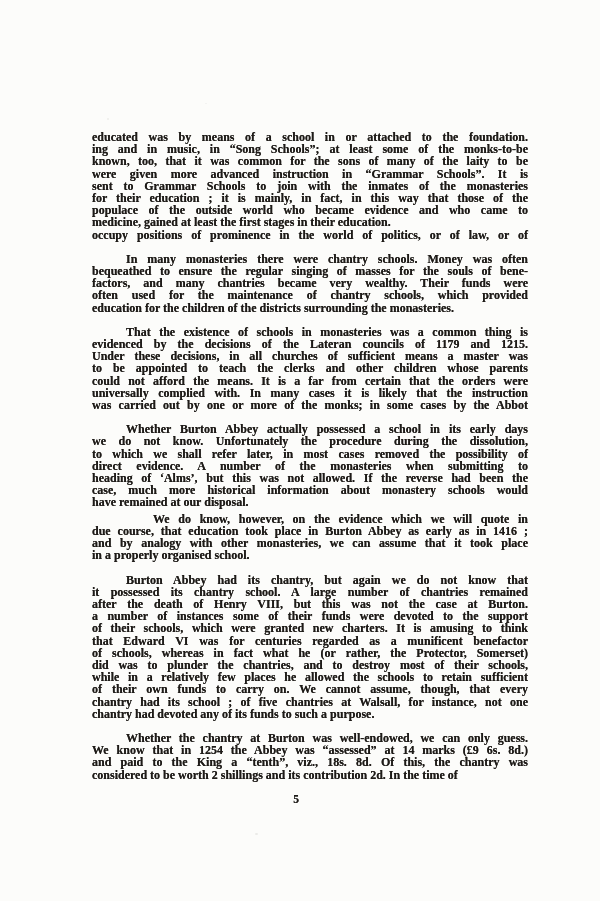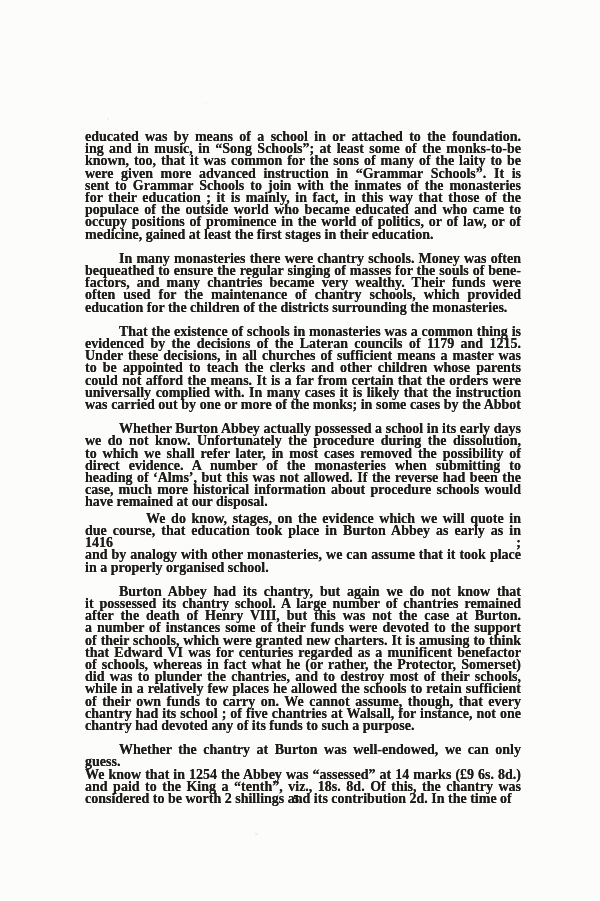--- a/index.html
+++ b/index.html
@@ -14,27 +14,27 @@
     background: #fcfcfa;
     overflow: hidden;
   }
   .scan-page {
     position: absolute;
     inset: 0;
     background: #fcfcfa;
   }
   .text-block {
     position: absolute;
-    left: 85px;
+    left: 92px;
     top: 131px;
     width: 436px;
     color: #1e1b18;
     font-family: "Liberation Serif", serif;
     font-weight: bold;
-    font-size: 14px;
+    font-size: 12px;
     line-height: 12.2px;
     text-shadow: 0 0 0.35px rgba(25, 22, 18, 0.85);
   }
   .para {
     margin: 0;
     padding: 0;
   }
   .para + .para {
     margin-top: 4px;
   }
@@ -83,23 +83,23 @@
   <div class="speck s3"></div>
 
   <div class="text-block">
       <div class="para none">
         <div class="line first">educated was by means of a school in or attached to the foundation.</div>
         <div class="line">ing and in music, in “Song Schools”; at least some of the monks-to-be</div>
         <div class="line">known, too, that it was common for the sons of many of the laity to be</div>
         <div class="line">were given more advanced instruction in “Grammar Schools”. It is</div>
         <div class="line">sent to Grammar Schools to join with the inmates of the monasteries</div>
         <div class="line">for their education ; it is mainly, in fact, in this way that those of the</div>
-        <div class="line">populace of the outside world who became educated and who came to</div>
+        <div class="line">populace of the outside world who became evidence and who came to</div>
+        <div class="line last">medicine, gained at least the first stages in their education.</div>
         <div class="line">occupy positions of prominence in the world of politics, or of law, or of</div>
-        <div class="line last">medicine, gained at least the first stages in their education.</div>
       </div>
       <div class="para normal">
         <div class="line first">In many monasteries there were chantry schools. Money was often</div>
         <div class="line">bequeathed to ensure the regular singing of masses for the souls of bene-</div>
         <div class="line">factors, and many chantries became very wealthy. Their funds were</div>
         <div class="line">often used for the maintenance of chantry schools, which provided</div>
         <div class="line last">education for the children of the districts surrounding the monasteries.</div>
       </div>
       <div class="para normal">
         <div class="line first">That the existence of schools in monasteries was a common thing is</div>
@@ -109,25 +109,25 @@
         <div class="line">could not afford the means. It is a far from certain that the orders were</div>
         <div class="line">universally complied with. In many cases it is likely that the instruction</div>
         <div class="line">was carried out by one or more of the monks; in some cases by the Abbot</div>
       </div>
       <div class="para normal">
         <div class="line first">Whether Burton Abbey actually possessed a school in its early days</div>
         <div class="line">we do not know. Unfortunately the procedure during the dissolution,</div>
         <div class="line">to which we shall refer later, in most cases removed the possibility of</div>
         <div class="line">direct evidence. A number of the monasteries when submitting to</div>
         <div class="line">heading of ‘Alms’, but this was not allowed. If the reverse had been the</div>
-        <div class="line">case, much more historical information about procedure schools would</div>
+        <div class="line">case, much more historical information about monastery schools would</div>
         <div class="line last">have remained at our disposal.</div>
       </div>
       <div class="para deep">
-        <div class="line first">We do know, stages, on the evidence which we will quote in</div>
+        <div class="line first">We do know, however, on the evidence which we will quote in</div>
         <div class="line">due course, that education took place in Burton Abbey as early as in 1416 ;</div>
         <div class="line">and by analogy with other monasteries, we can assume that it took place</div>
         <div class="line last">in a properly organised school.</div>
       </div>
       <div class="para normal">
         <div class="line first">Burton Abbey had its chantry, but again we do not know that</div>
         <div class="line">it possessed its chantry school. A large number of chantries remained</div>
         <div class="line">after the death of Henry VIII, but this was not the case at Burton.</div>
         <div class="line">a number of instances some of their funds were devoted to the support</div>
         <div class="line">of their schools, which were granted new charters. It is amusing to think</div>

